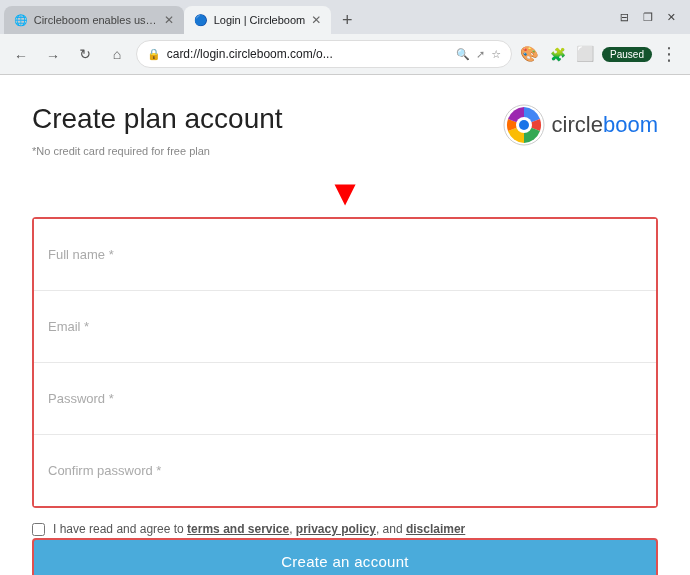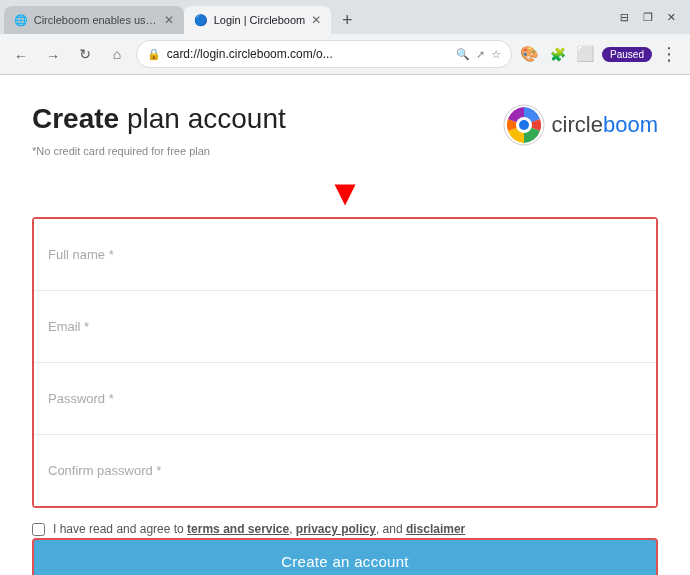--- a/index.html
+++ b/index.html
@@ -123,21 +123,21 @@
       display: flex;
       align-items: center;
       justify-content: center;
       border-radius: 50%;
       font-size: 13px;
       cursor: pointer;
       color: #555;
     }
 
     .paused-badge {
-      background: #4c1d95;
+      background: #14532d;
       color: #fff;
       border-radius: 12px;
       font-size: 10px;
       padding: 2px 8px;
       cursor: pointer;
     }
 
     .menu-btn {
       font-size: 18px;
       color: #555;
@@ -160,21 +160,21 @@
       margin-bottom: 18px;
     }
 
     .page-title {
       font-size: 28px;
       font-weight: 400;
       color: #222;
     }
 
     .page-title strong {
-      font-weight: 700;
+      font-weight: 400;
     }
 
     .subtitle {
       font-size: 11px;
       color: #888;
       margin-top: 10px;
     }
 
     .logo-area {
       display: flex;

